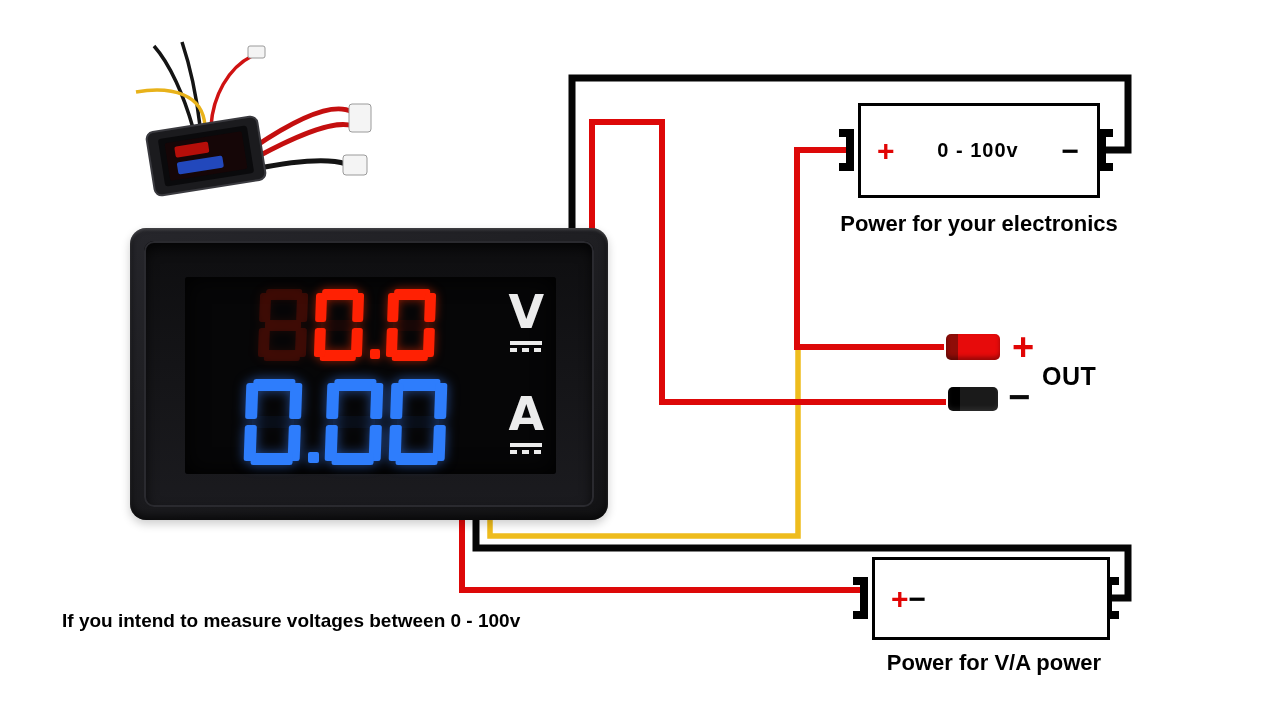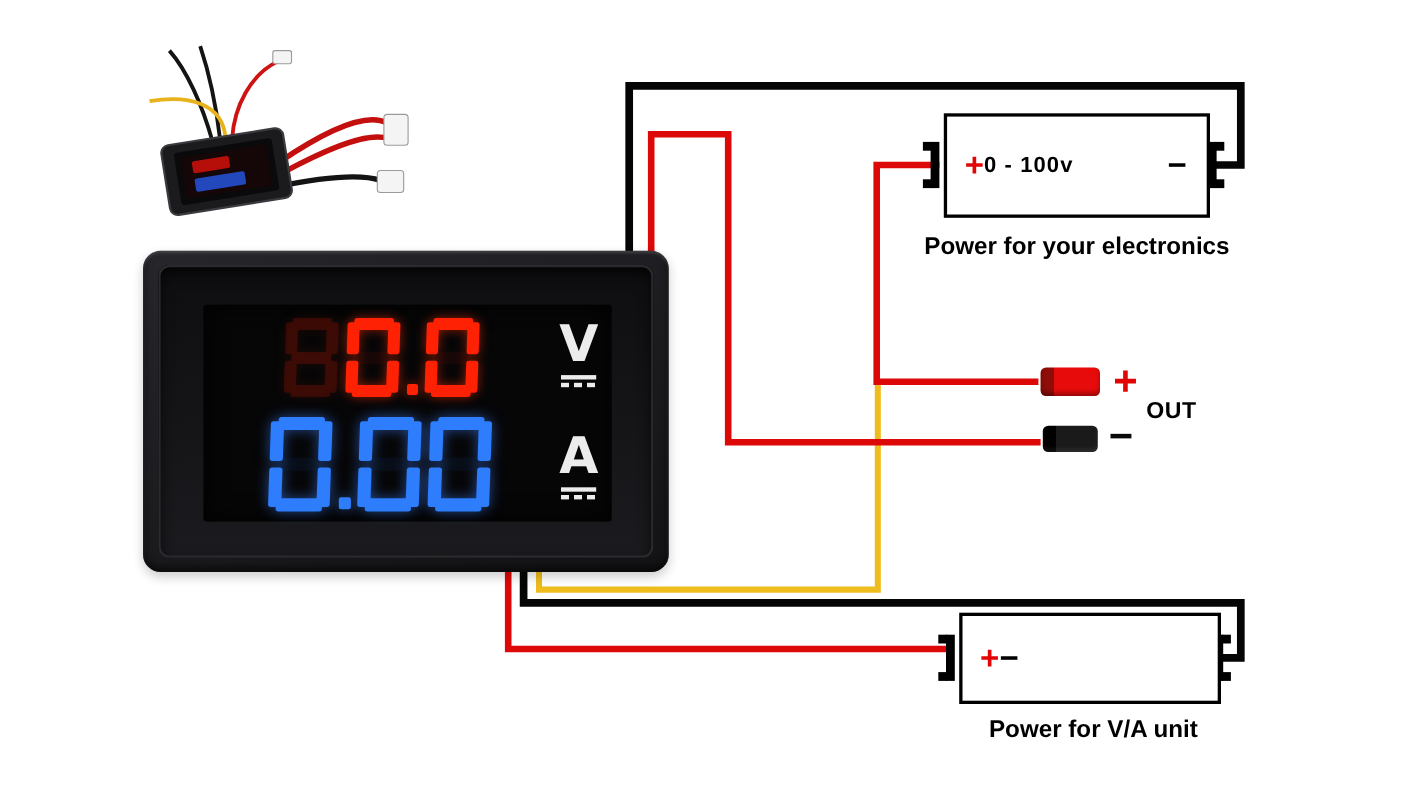--- a/index.html
+++ b/index.html
@@ -47,38 +47,38 @@
   .sym-solid { height:0; border-top:4px solid #ececec; width:32px; margin:6px auto 3px; }
   .sym-dash  { height:4px; width:32px; margin:0 auto;
                background:repeating-linear-gradient(90deg,#ececec 0 7px, transparent 7px 12px); }
 
   
   .pbox { position:absolute; box-sizing:border-box; background:#fff; border:3px solid #000;
           display:flex; align-items:center; font-weight:bold; }
   .pbox1 { left:858px; top:103px; width:242px; height:95px; }
   .pbox2 { left:872px; top:557px; width:238px; height:83px; }
   .pbox .plus  { color:#e10505; font-size:30px; margin-left:16px; }
-  .pbox .range { flex:1; font-size:20px; letter-spacing:1px; color:#000; }
+  .pbox .range { flex:1; text-align:center; font-size:20px; letter-spacing:1px; color:#000; }
   .pbox .minus { color:#000; font-size:30px; margin-right:18px; }
 
   .cap { position:absolute; font-weight:bold; font-size:22px; color:#000; text-align:center; }
   .cap1 { left:820px; top:211px; width:318px; }
   .cap2 { left:848px; top:650px; width:292px; }
 
   
   .term { position:absolute; border-radius:5px; }
   .term-red   { left:946px; top:334px; width:54px; height:26px;
                 background:linear-gradient(90deg,#8f0d08 0 12px,#e70b0b 12px);
                 box-shadow: inset 0 -3px 4px rgba(0,0,0,.35); }
   .term-black { left:948px; top:387px; width:50px; height:24px;
                 background:linear-gradient(90deg,#000 0 12px,#1a1a1a 12px);
                 box-shadow: inset 0 -3px 4px rgba(255,255,255,.08); }
   .out-plus  { position:absolute; left:1012px; top:326px; font-size:38px; font-weight:bold; color:#e10505; }
   .out-minus { position:absolute; left:1008px; top:376px; font-size:38px; font-weight:bold; color:#0a0a0a; }
-  .out-label { position:absolute; left:1042px; top:362px; font-size:21px; font-weight:bold; color:#000; letter-spacing:.5px; }
+  .out-label { position:absolute; left:1042px; top:362px; font-size:25px; font-weight:bold; color:#000; letter-spacing:.5px; }
 
   
   .note { position:absolute; left:62px; top:606px; font-size:19px; font-weight:bold;
           color:#000; line-height:30px; }
 </style>
 </head>
 <body>
 
 <div class="stage">
 
@@ -220,24 +220,25 @@
     <span class="plus">+</span>
     <span class="range">0 - 100v</span>
     <span class="minus">−</span>
   </div>
   <div class="cap cap1">Power for your electronics</div>
 
   <div class="pbox pbox2">
     <span class="plus">+</span>
     <span class="minus">−</span>
   </div>
-  <div class="cap cap2">Power for V/A unit</div>
+  <div class="cap cap2">Power for V/A power</div>
 
   <div class="term term-red"></div>
   <div class="term term-black"></div>
   <div class="out-plus">+</div>
   <div class="out-minus">−</div>
   <div class="out-label">OUT</div>
 
   <div class="note">
+    <div>If you intend to measure voltages between 0 - 100v</div>
   </div>
 
 </div>
 
 </body></html>

